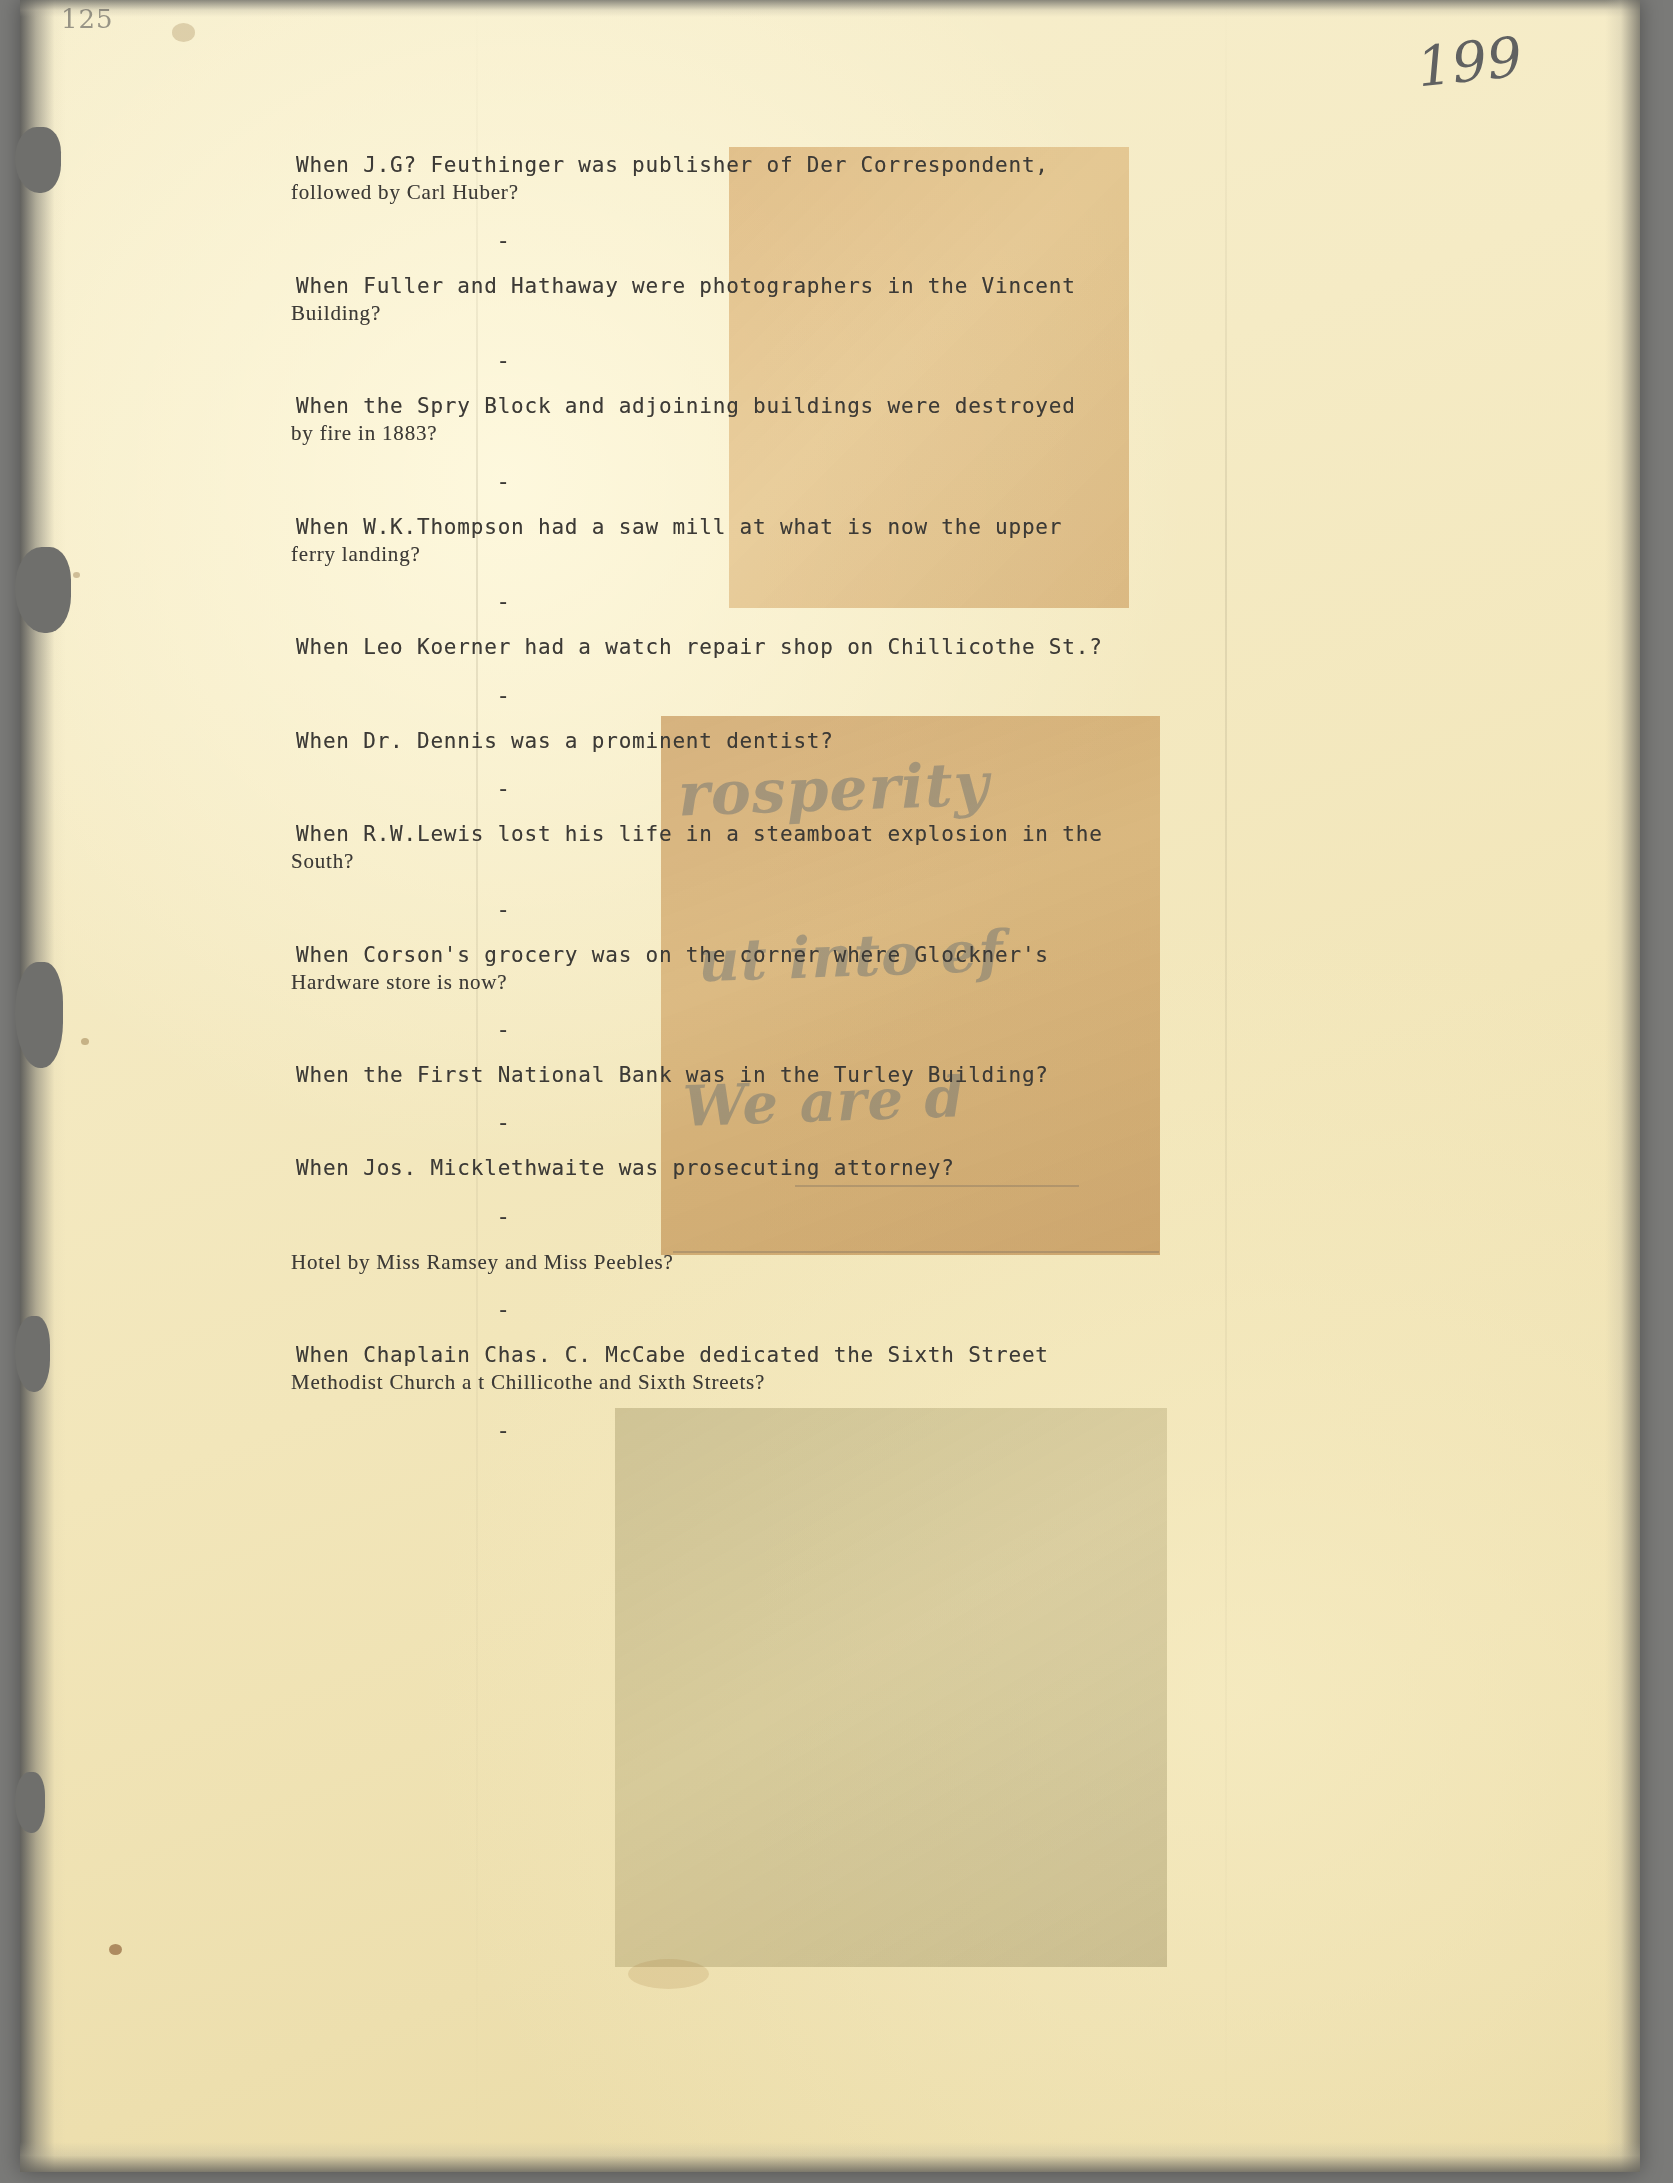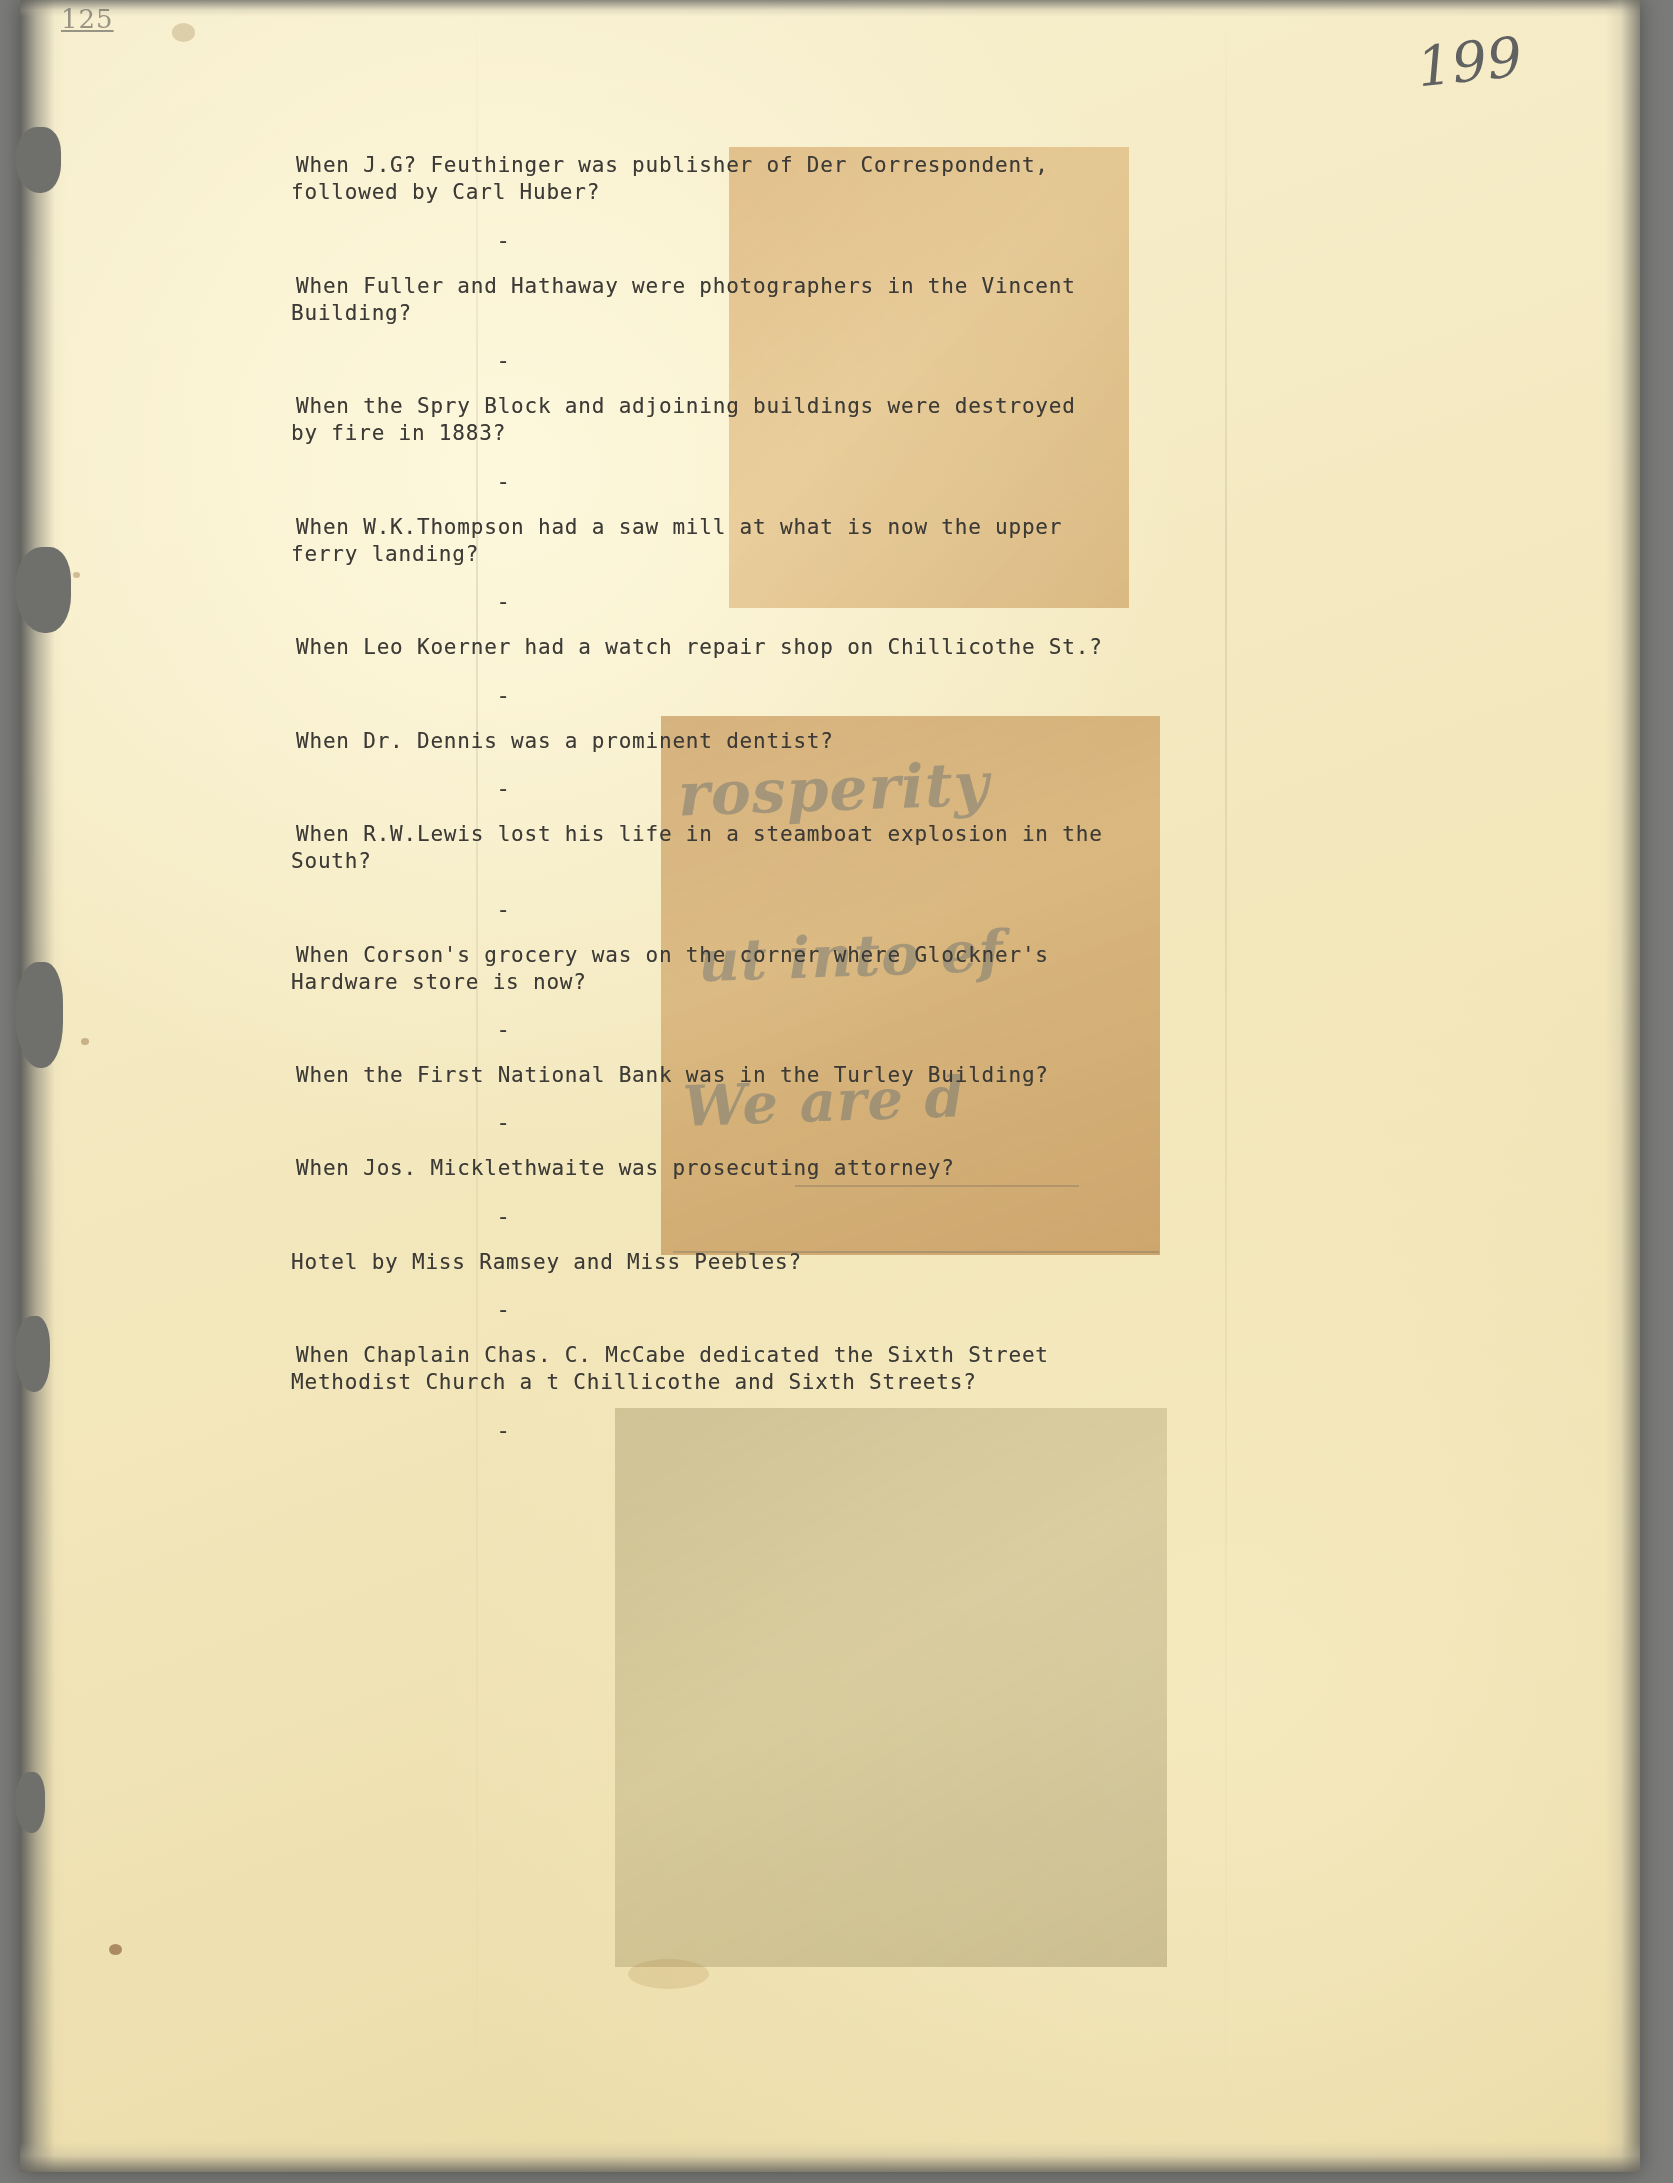--- a/index.html
+++ b/index.html
@@ -113,21 +113,20 @@
   .pencil-num {
     position: absolute;
     font-family: "DejaVu Serif", serif;
     color: #4a4a4a;
     opacity: 0.55;
   }
   .num-topleft {
     left: 41px; top: 4px;
     font-size: 26px;
     letter-spacing: 1px;
-    text-decoration: underline;
   }
   .num-topright {
     left: 1397px; top: 30px;
     font-family: "DejaVu Serif", serif;
     font-style: italic;
     font-size: 55px;
     color: #3b3f48;
     opacity: 0.8;
     transform: rotate(-6deg);
   }
@@ -141,21 +140,21 @@
   }
   .entry {
     font-family: "DejaVu Sans Mono", monospace;
     font-size: 21px;
     line-height: 1.30;
     color: #3c3a36;
     letter-spacing: 0.8px;
     margin: 0;
     text-shadow: 0 0 0.5px rgba(60,58,54,0.35);
   }
-  .entry span.l2 { display: block; margin-left: -5px; }
+  .entry span.l2 { display: block; margin-left: -5px; font-family: Liberation Serif, serif; }
 
   .sep {
     font-family: "DejaVu Sans Mono", monospace;
     font-size: 23px;
     color: #3c3a36;
     text-align: center;
     width: 415px;
     margin: 20px 0 20px 0;
     letter-spacing: 0.5px;
   }

